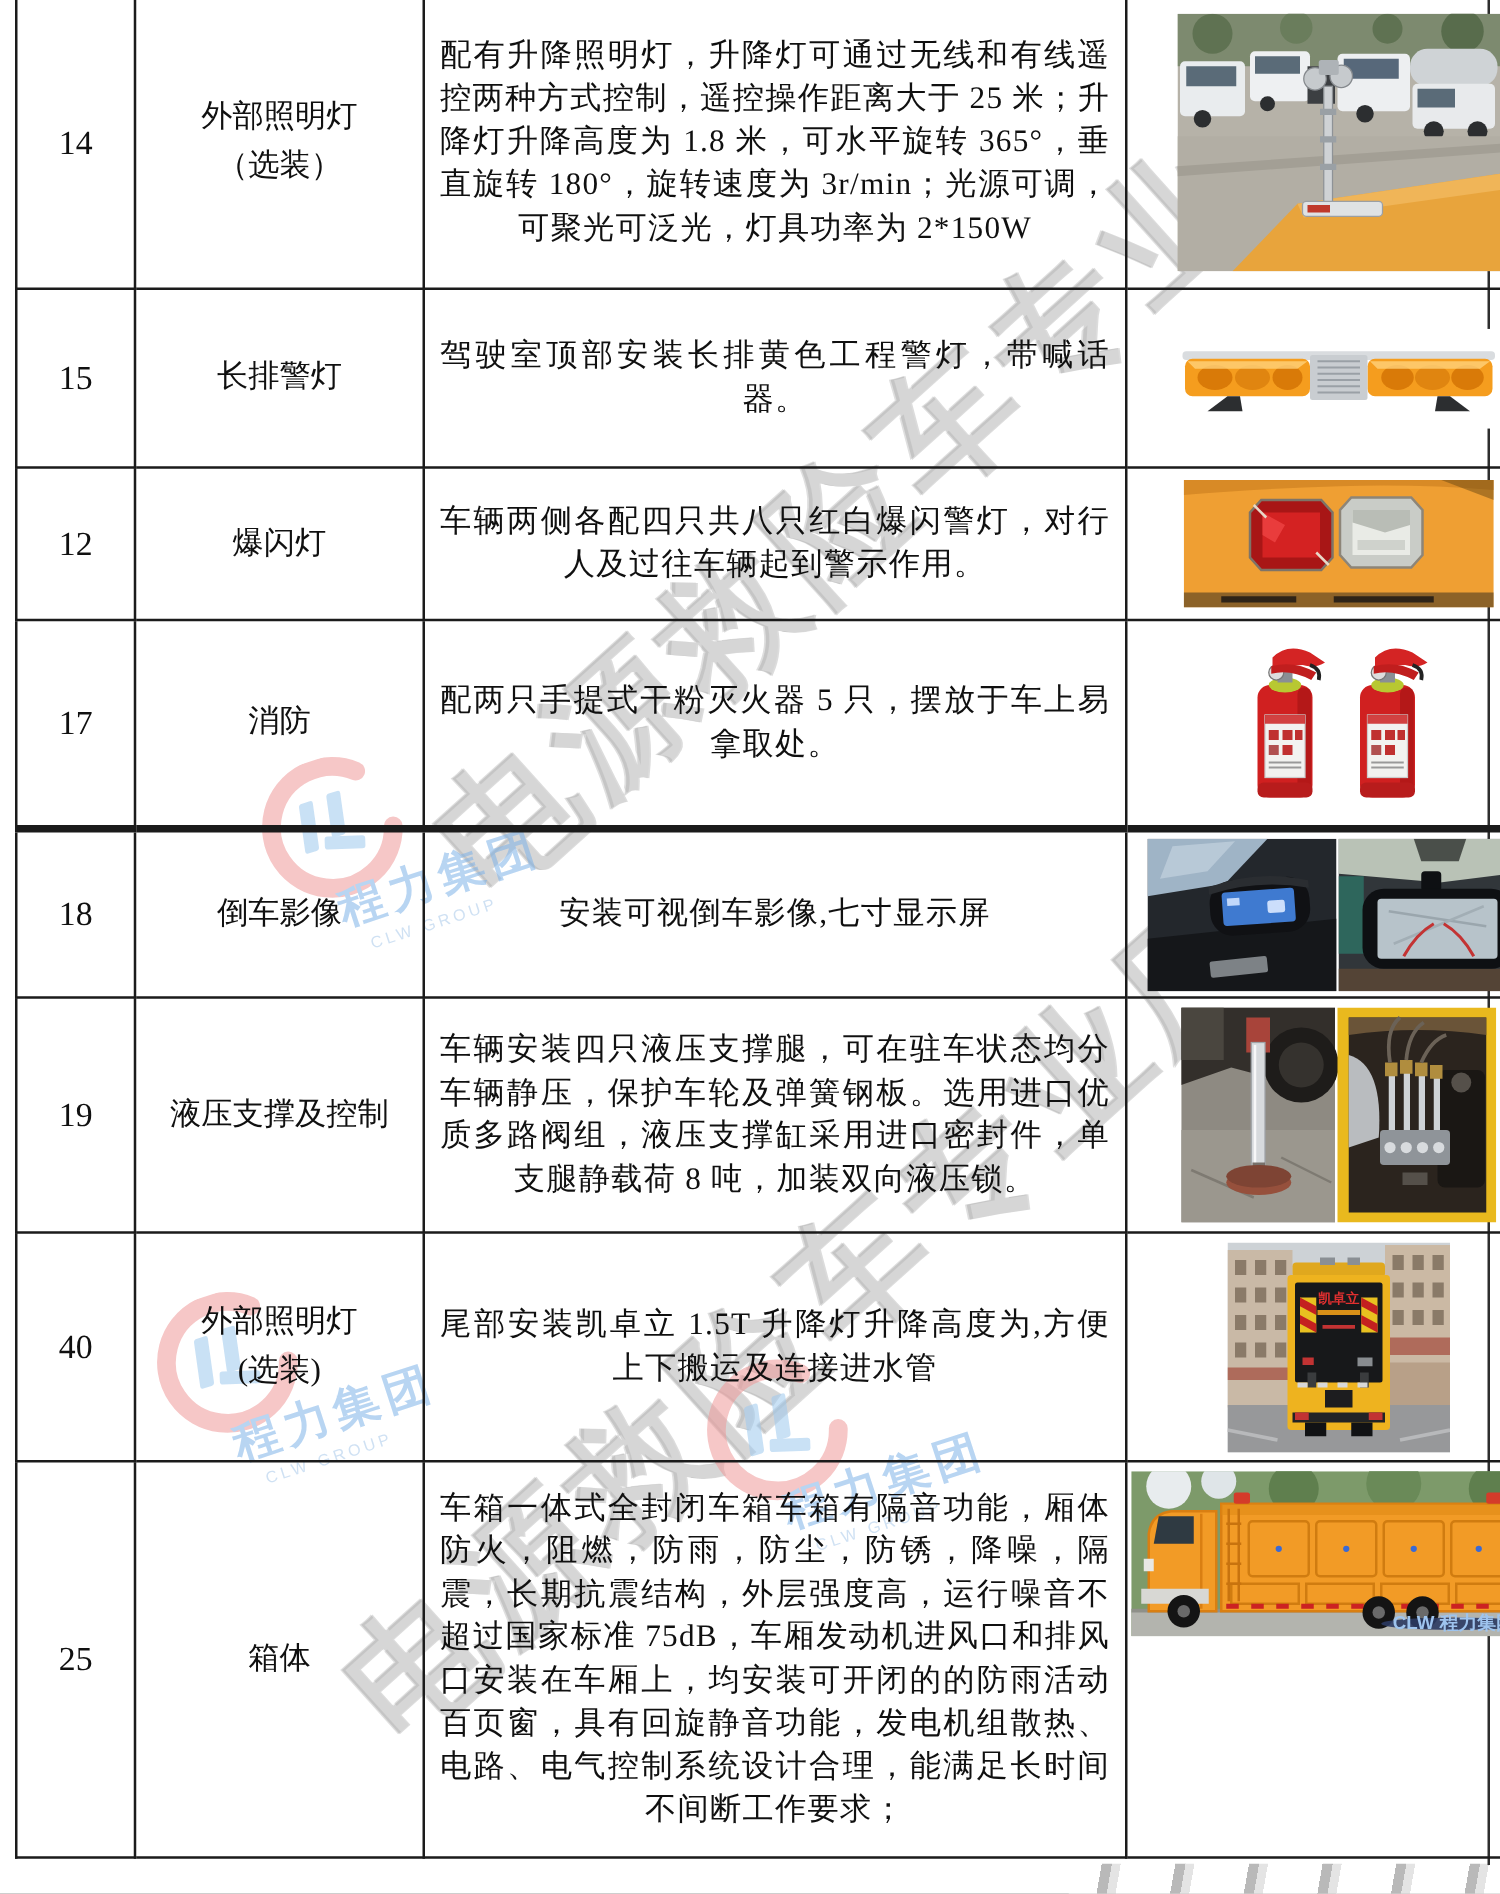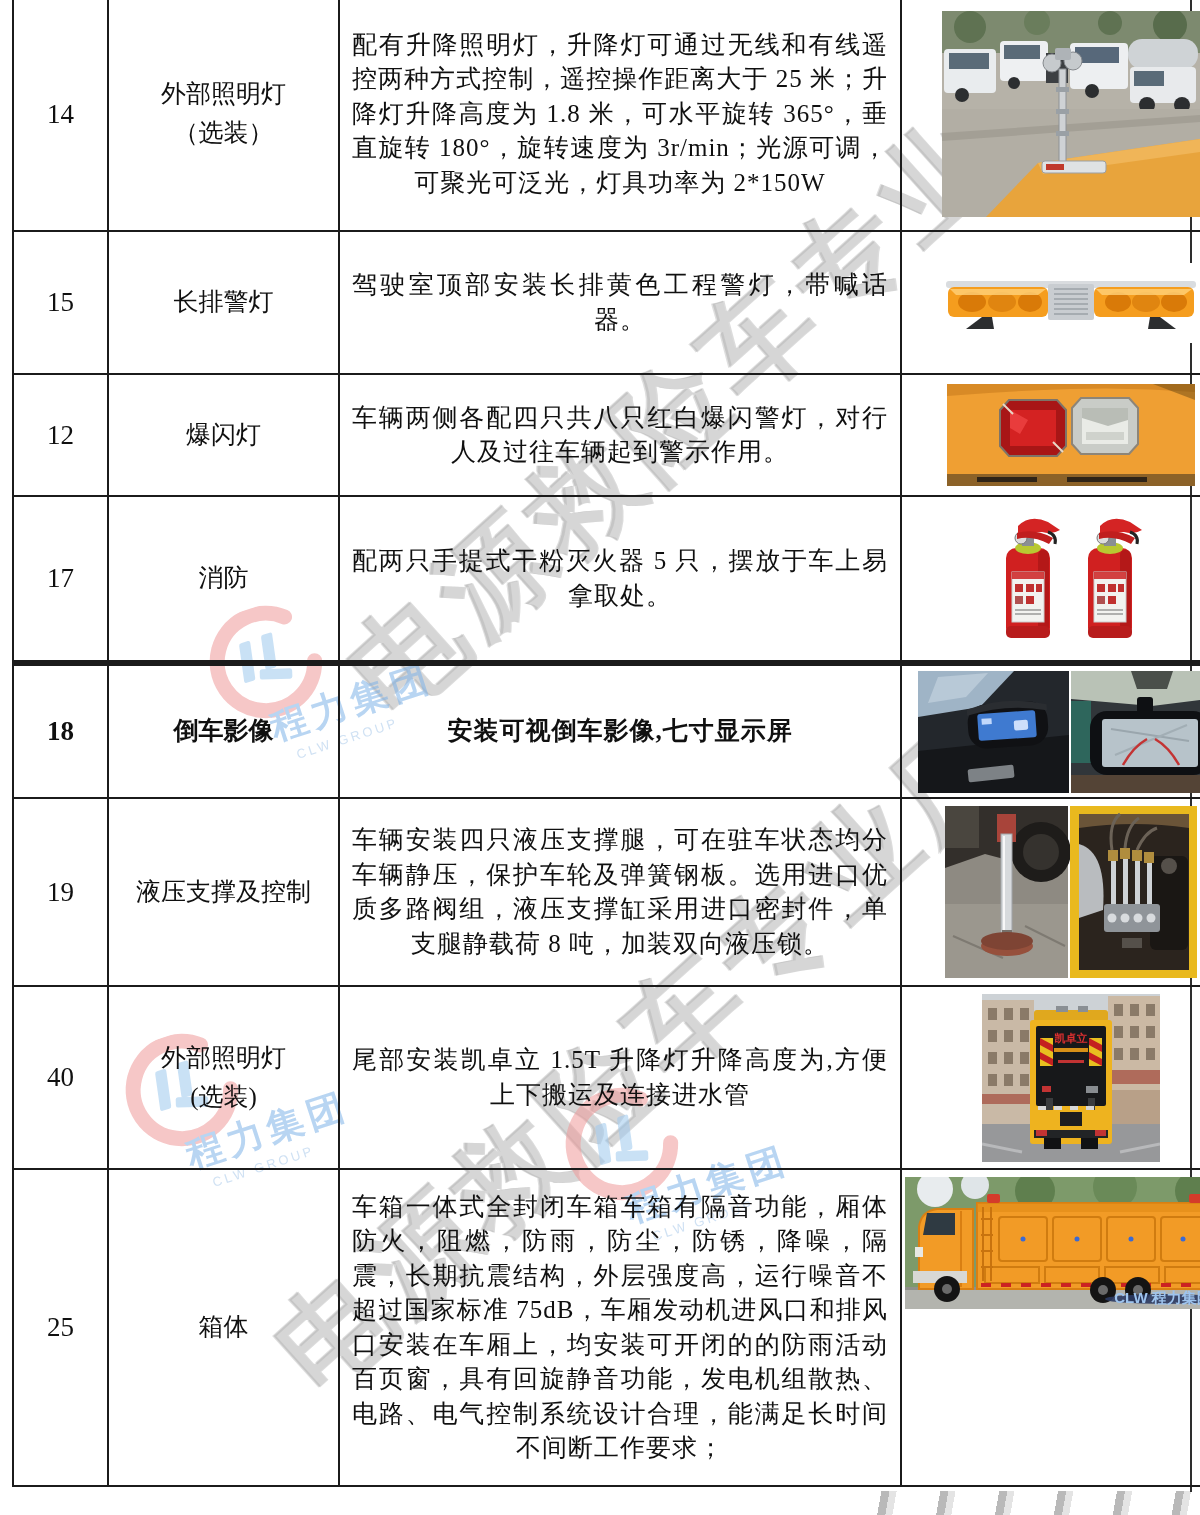--- a/index.html
+++ b/index.html
@@ -27,21 +27,21 @@
   
   .spec-table{position:absolute;left:12px;top:-4px;z-index:1;border-collapse:collapse;table-layout:fixed;
               width:1166px;background:transparent;}
   .spec-table td{border:2px solid #1b1b1b;color:#101010;vertical-align:middle;overflow:hidden;}
   .num-cell{width:91px;text-align:center;font-size:27px;}
   .name-cell{width:203px;text-align:center;font-size:25px;line-height:1.55;white-space:pre-line;padding:0 13px;}
   .desc-cell{width:536px;font-size:25px;line-height:1.38;letter-spacing:1px;
              text-align:justify;text-align-last:center;padding:8px 12px;}
   .photo-cell{width:336px;text-align:center;}
   .photo-cell svg{display:inline-block;vertical-align:middle;}
-  tr.row-18 td{border-top-width:6px;font-weight:bold;}
+  tr.row-18 td{border-top-width:6px;}
   tr.row-21 .photo-cell{vertical-align:top;padding-top:7px;}
 </style>
 </head>
 <body>
 
 <div class="page">
 
   <div class="wm-layer">
     <div class="wm-text wm-text-1">电源救险车专业厂</div>
     <div class="wm-text wm-text-2">电源救险车专业厂</div>

